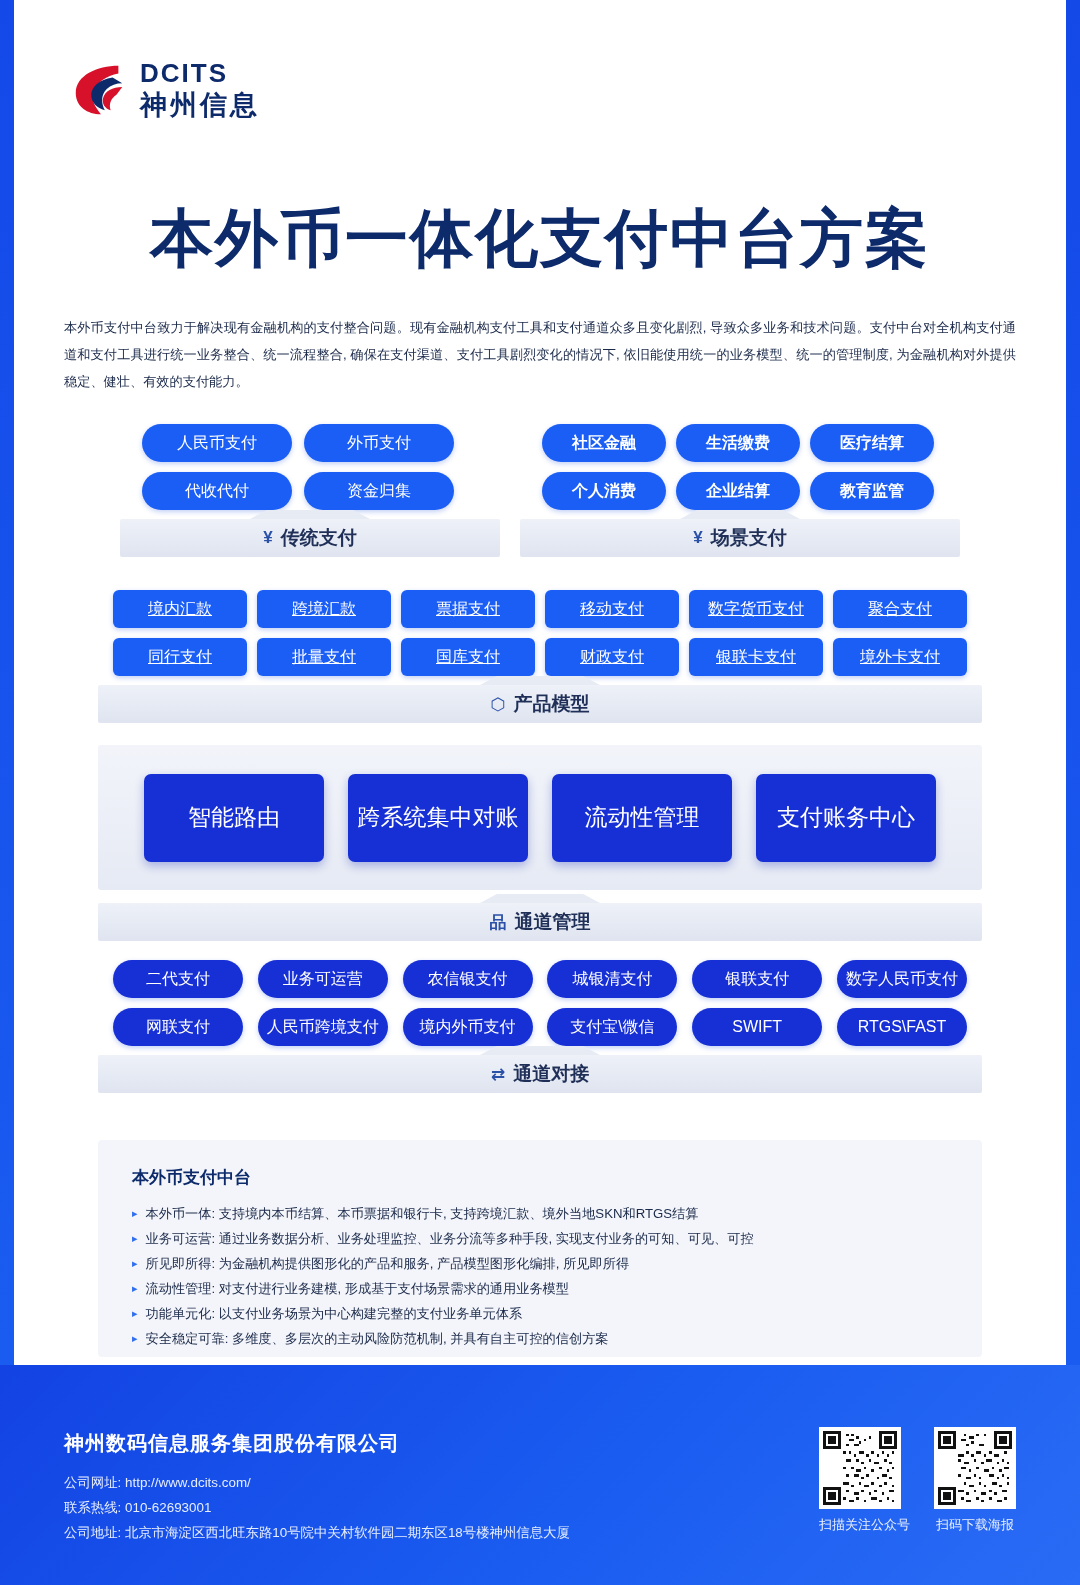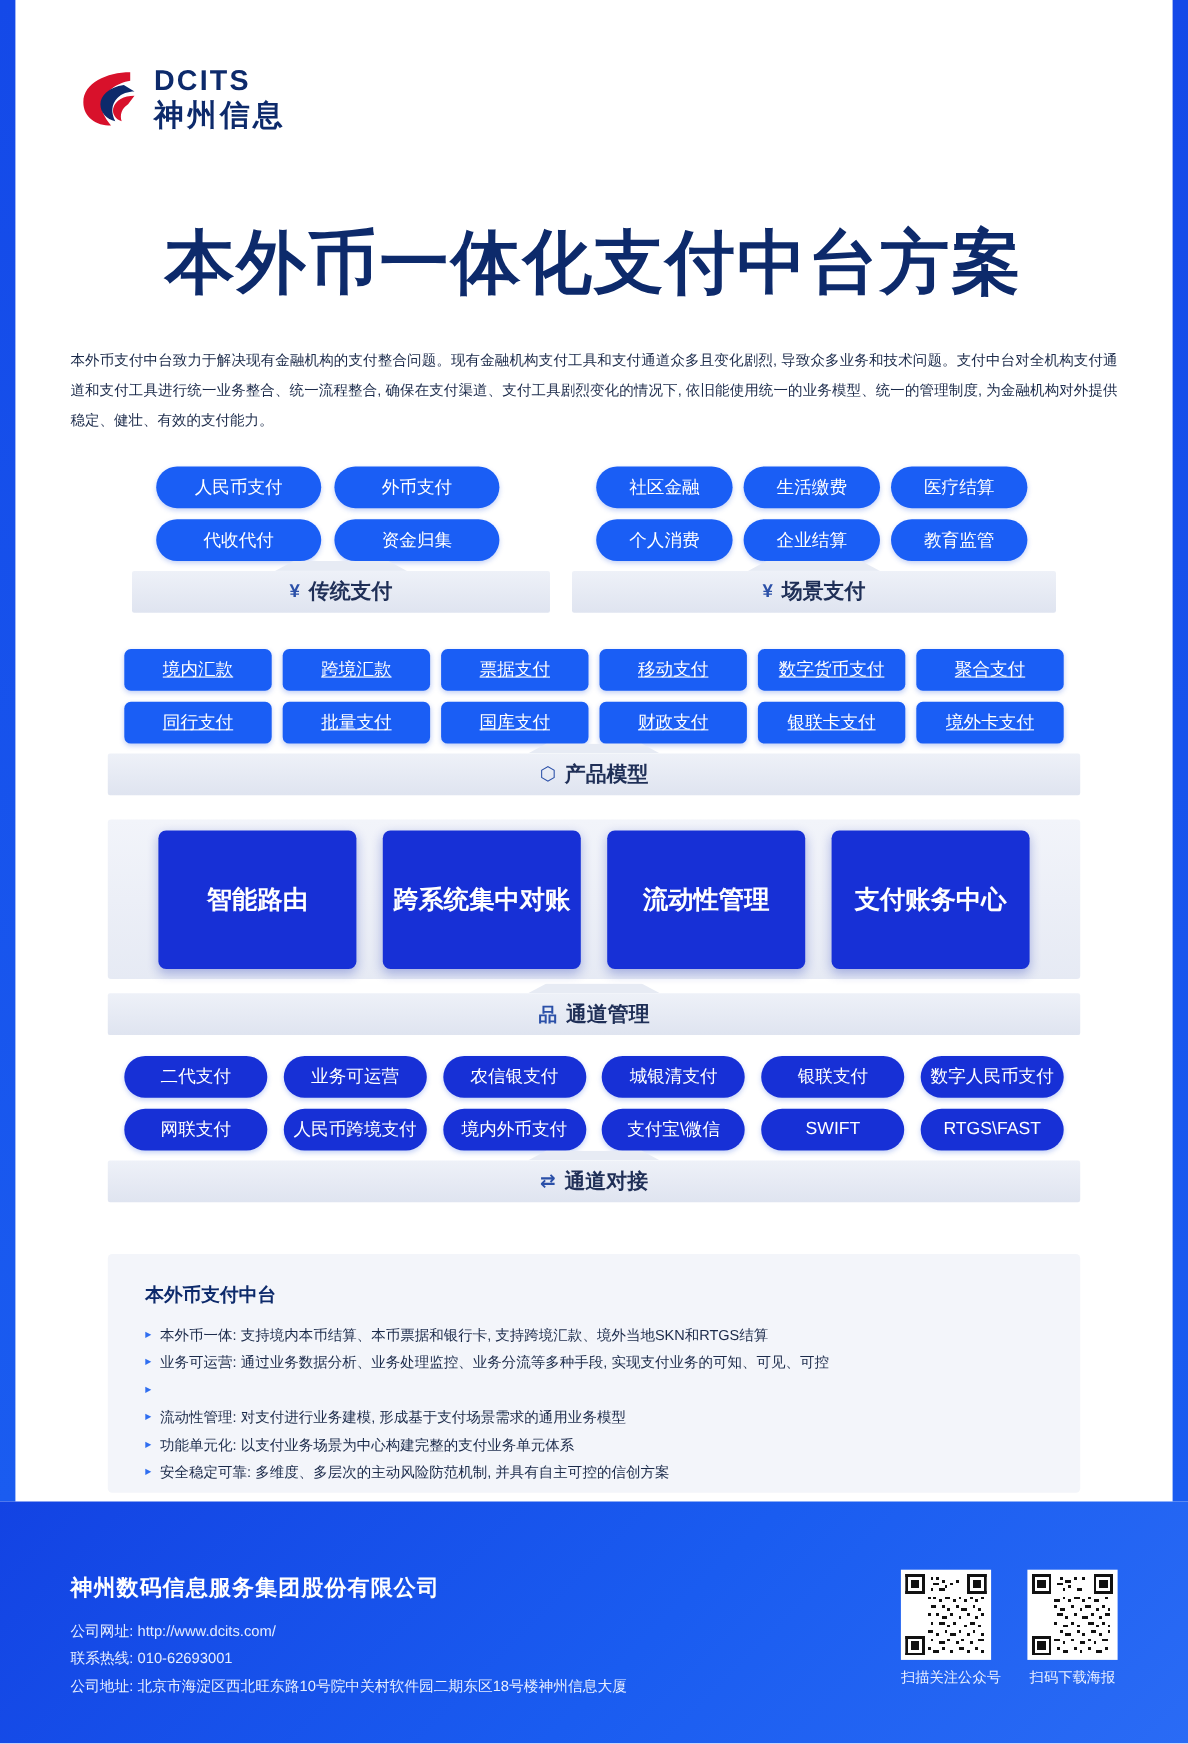--- a/index.html
+++ b/index.html
@@ -122,47 +122,47 @@
   }
   .shelf .shelf-icon { font-size: 17px; color: #2b50a8; }
 
   
   #traditional { left: 120px; top: 424px; width: 380px; }
   #scene       { left: 520px; top: 424px; width: 440px; }
 
   #traditional .chip-row .chip { width: 150px; }
   #traditional .chip-row { justify-content: flex-start; gap: 12px; padding-left: 22px;}
   #scene .chip { width: 124px; }
-  #scene .chip-row { justify-content: flex-start; gap: 10px; padding-left: 22px;}
+  #scene .chip-row { justify-content: flex-start; gap: 10px; padding-left: 22px; font-weight: bold;}
   .group-rows { display: flex; flex-direction: column; gap: 10px; margin-bottom: 9px; }
 
   
   #product { left: 98px; top: 590px; width: 884px; }
   #product .chip { width: 148px; text-decoration: underline; }
   #product .chip-row { justify-content: space-between; padding: 0 15px; }
 
   
   #channel { left: 98px; top: 745px; width: 884px; }
   .big-stage {
     height: 145px;
     background: linear-gradient(180deg,#f2f4fa 0%,#e6eaf4 100%);
     border-radius: 3px;
     display: flex;
     align-items: center;
     justify-content: center;
     gap: 24px;
   }
   .big-card {
     width: 180px;
-    height: 126px;
+    height: 88px;
     background: #1730d6;
     border-radius: 7px;
     color: #fff;
     font-size: 23px;
-    font-weight: bold;
+    font-weight: normal;
     display: flex;
     align-items: center;
     justify-content: center;
     box-shadow: 0 4px 10px rgba(15,40,180,.3);
   }
 
   
   #docking { left: 98px; top: 960px; width: 884px; }
   #docking .chip { width: 130px; }
   #docking .chip-row { justify-content: space-between; padding: 0 15px; }
@@ -369,20 +369,21 @@
     <div class="feat-item">
       <span class="feat-bullet">▸</span>
       <span>本外币一体: 支持境内本币结算、本币票据和银行卡, 支持跨境汇款、境外当地SKN和RTGS结算</span>
     </div>
     <div class="feat-item">
       <span class="feat-bullet">▸</span>
       <span>业务可运营: 通过业务数据分析、业务处理监控、业务分流等多种手段, 实现支付业务的可知、可见、可控</span>
     </div>
     <div class="feat-item">
       <span class="feat-bullet">▸</span>
+      <span>所见即所得: 为金融机构提供图形化的产品和服务, 产品模型图形化编排, 所见即所得</span>
     </div>
     <div class="feat-item">
       <span class="feat-bullet">▸</span>
       <span>流动性管理: 对支付进行业务建模, 形成基于支付场景需求的通用业务模型</span>
     </div>
     <div class="feat-item">
       <span class="feat-bullet">▸</span>
       <span>功能单元化: 以支付业务场景为中心构建完整的支付业务单元体系</span>
     </div>
     <div class="feat-item">

